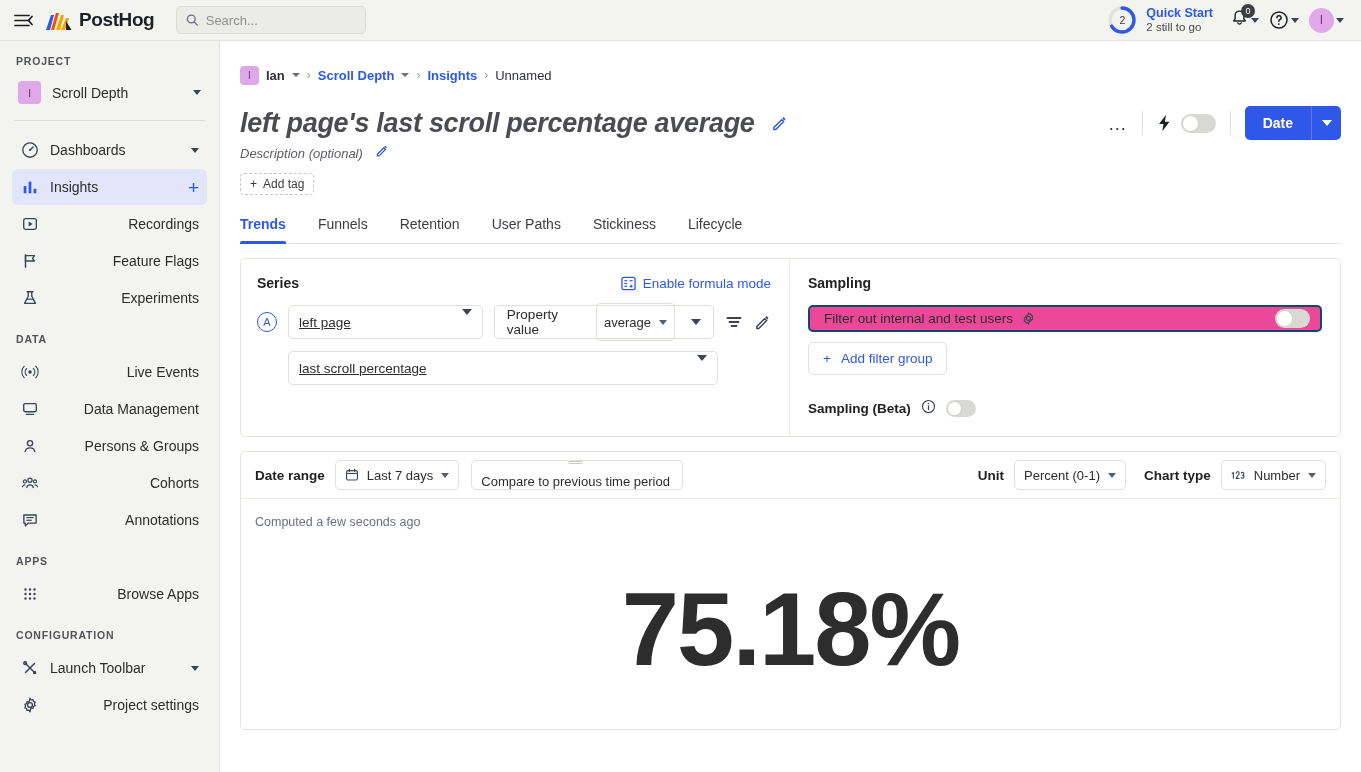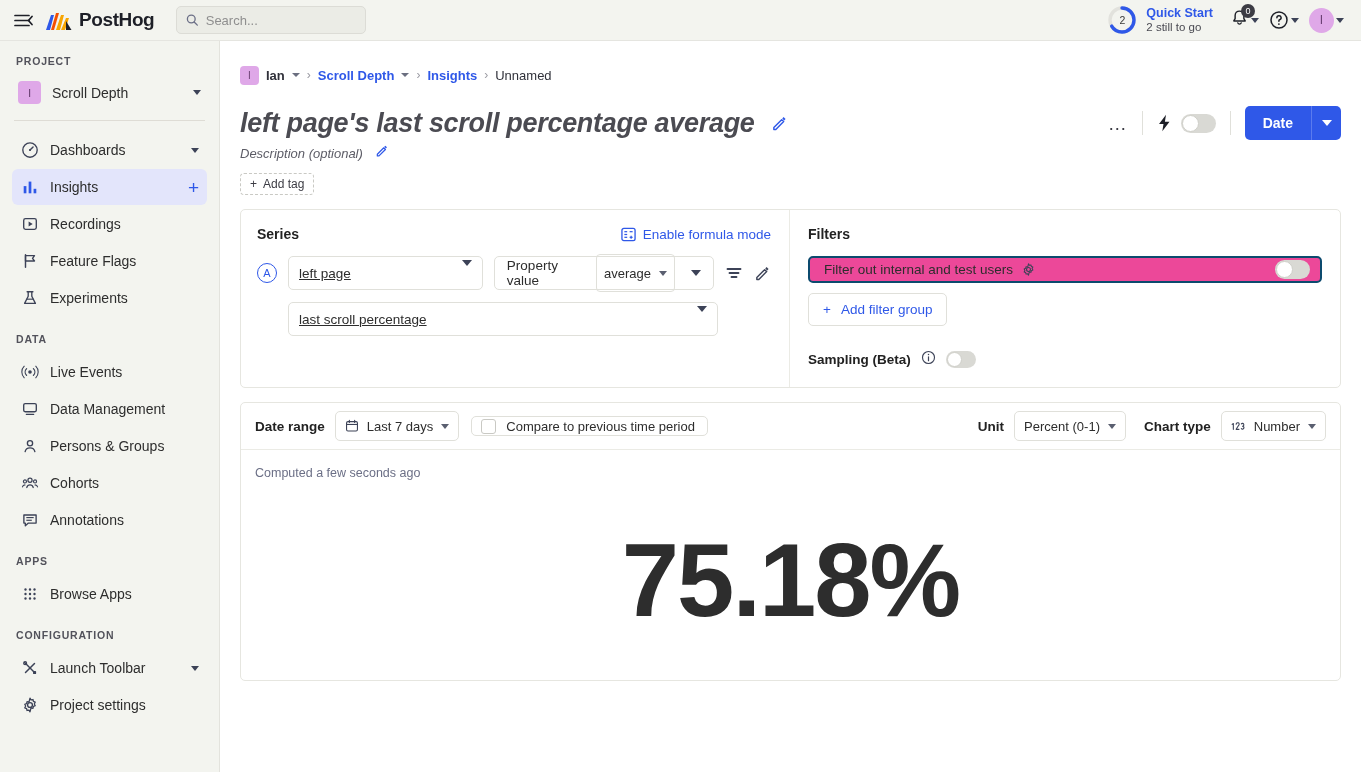--- a/index.html
+++ b/index.html
@@ -88,21 +88,21 @@
     width: 23px; height: 23px; border-radius: 4px;
     background: #dfa8e8; color: #6a3f73;
     display: flex; align-items: center; justify-content: center; font-size: 11.5px;
   }
   .proj-name { font-size: 14px; color: #2d2d2d; }
   .proj-caret { margin-left: auto; }
   .divider { height: 1px; background: #dedcd5; margin: 11px 2px 11px 2px; }
   .nav-item {
     display: flex; align-items: center; gap: 11px;
     height: 36px; padding: 0 8px; border-radius: 6px;
-    cursor: pointer; margin-bottom: 1px;
+    cursor: pointer; margin-bottom: 1px; justify-content: space-between;
   }
   .nav-item.active { background: #e3e5fb; }
   .nav-icon { width: 19px; height: 19px; display: flex; align-items: center; justify-content: center; flex: 0 0 19px; }
   .nav-label { font-size: 14px; color: #2d2d2d; }
   .nav-trail { margin-left: auto; display: flex; align-items: center; }
   .plus-blue { color: #2f58e8; font-size: 19px; line-height: 1; font-weight: 300; }
   .group-gap { height: 16px; }
 
   
   .main { flex: 1; background: #ffffff; overflow: hidden; padding: 0 20px; min-width: 0; }
@@ -238,22 +238,22 @@
     padding: 0 14px; border-bottom: 1px solid #ebebe5;
   }
   .tb-label { font-size: 13.5px; font-weight: bold; color: #222; margin-right: 10px; }
   .tb-select {
     border: 1px solid #e0e0da; border-radius: 5px; background: #fff;
     height: 30px; display: inline-flex; align-items: center; gap: 8px;
     padding: 0 9px; font-size: 13px; color: #2d2d2d; cursor: pointer;
   }
   .tb-check {
     margin-left: 12px; border: 1px solid #e0e0da; border-radius: 5px;
-    height: 20px; display: inline-flex; align-items: center; gap: 10px;
-    padding: 0 12px 0 9px; font-size: 13px; color: #2d2d2d; cursor: pointer;
+    height: 30px; display: inline-flex; align-items: center; gap: 10px;
+    padding: 0 12px 0 9px; font-size: 13px; color: #2d2d2d; cursor: pointer; flex-direction: column;
   }
   .checkbox { width: 15px; height: 15px; border: 1.5px solid #c9c9c4; border-radius: 3px; background: #fff; }
   .tb-right { margin-left: auto; display: flex; align-items: center; }
   .computed { font-size: 12.5px; color: #6b6f86; padding: 16px 0 0 14px; }
   .bignum-wrap {
     height: 200px; display: flex; align-items: center; justify-content: center;
   }
   .bignum { font-size: 103px; font-weight: bold; color: #2d2d2d; letter-spacing: -2px; line-height: 1; }
 </style>
 </head>
@@ -566,20 +566,28 @@
               <path d="M11.9 3.6l1.4-1.4 2.1 2.1-1.4 1.4z" fill="#2f58e8"></path>
             </svg>
         </span>
       </div>
 
       <div class="addtag">
         <span>+</span>
         <span>Add tag</span>
       </div>
 
+      <div class="tabs">
+        <div class="tab active">Trends</div>
+        <div class="tab">Funnels</div>
+        <div class="tab">Retention</div>
+        <div class="tab">User Paths</div>
+        <div class="tab">Stickiness</div>
+        <div class="tab">Lifecycle</div>
+      </div>
 
       
       <div class="card edit-card">
 
         <div class="series-pane">
           <div class="pane-head">
             <span class="pane-title">Series</span>
             <span class="formula-link">
               <svg width="15" height="15" viewBox="0 0 16 16">
                 <rect x="1" y="1.5" width="14" height="13" rx="2" fill="none" stroke="#2f58e8" stroke-width="1.4"></rect>
@@ -628,21 +636,21 @@
           </div>
 
           <div class="select sel-property">
             <span>last scroll percentage</span>
             <span class="sel-caret"><span class="sel-caret-shape"></span></span>
           </div>
         </div>
 
         <div class="filters-pane">
           <div class="pane-head">
-            <span class="pane-title">Filters</span>
+            <span class="pane-title">Sampling</span>
           </div>
 
           <div class="filter-box">
             <span class="fb-label">Filter out internal and test users</span>
             <span class="gear">
               <svg width="15" height="15" viewBox="0 0 20 20">
                   <circle cx="10" cy="10" r="2.6" fill="none" stroke="#3c4257" stroke-width="1.5"></circle>
                   <path d="M10 2.4l1.1 1.9 2.2-.4.5 2.1 2 .8-1 2 1 2-2 .8-.5 2.1-2.2-.4L10 17.6 8.9 15.7l-2.2.4-.5-2.1-2-.8 1-2-1-2 2-.8.5-2.1 2.2.4z" fill="none" stroke="#3c4257" stroke-width="1.4" stroke-linejoin="round"></path>
                 </svg>
             </span>

